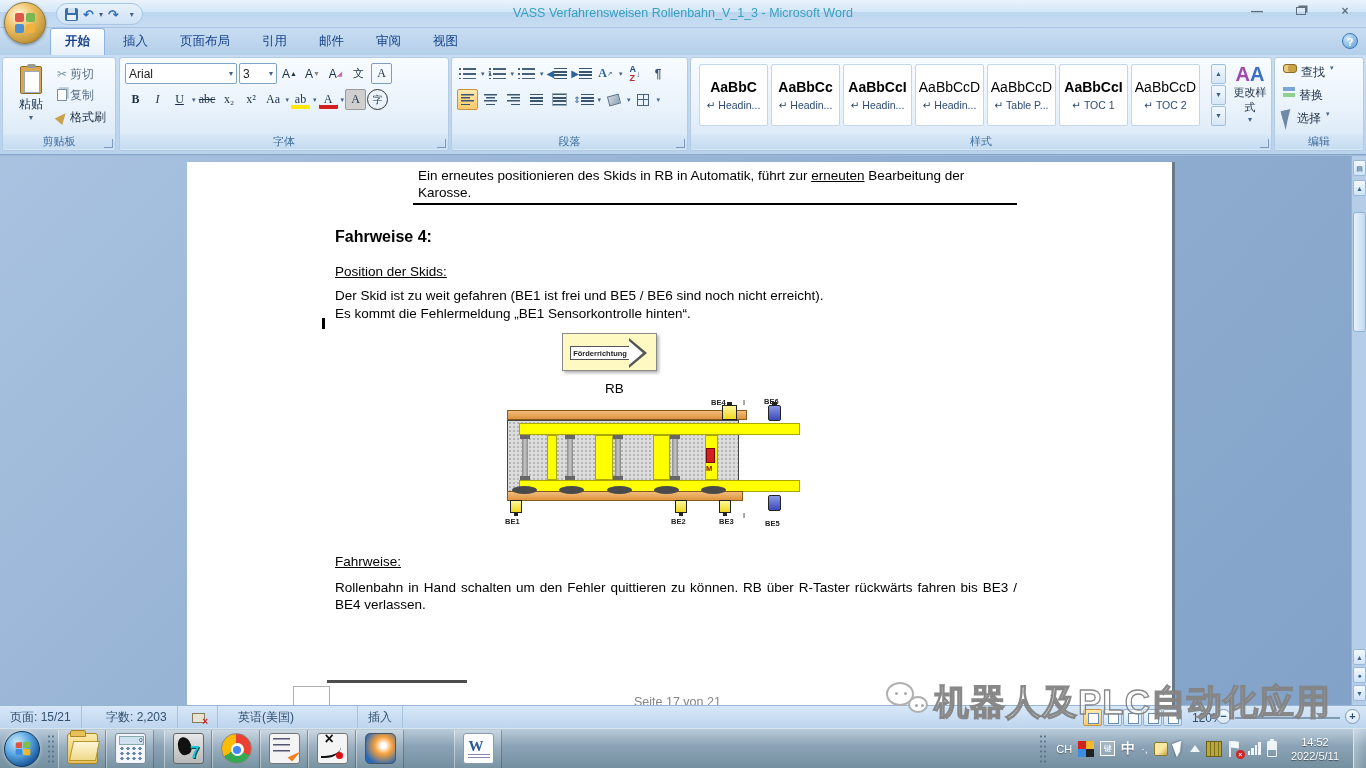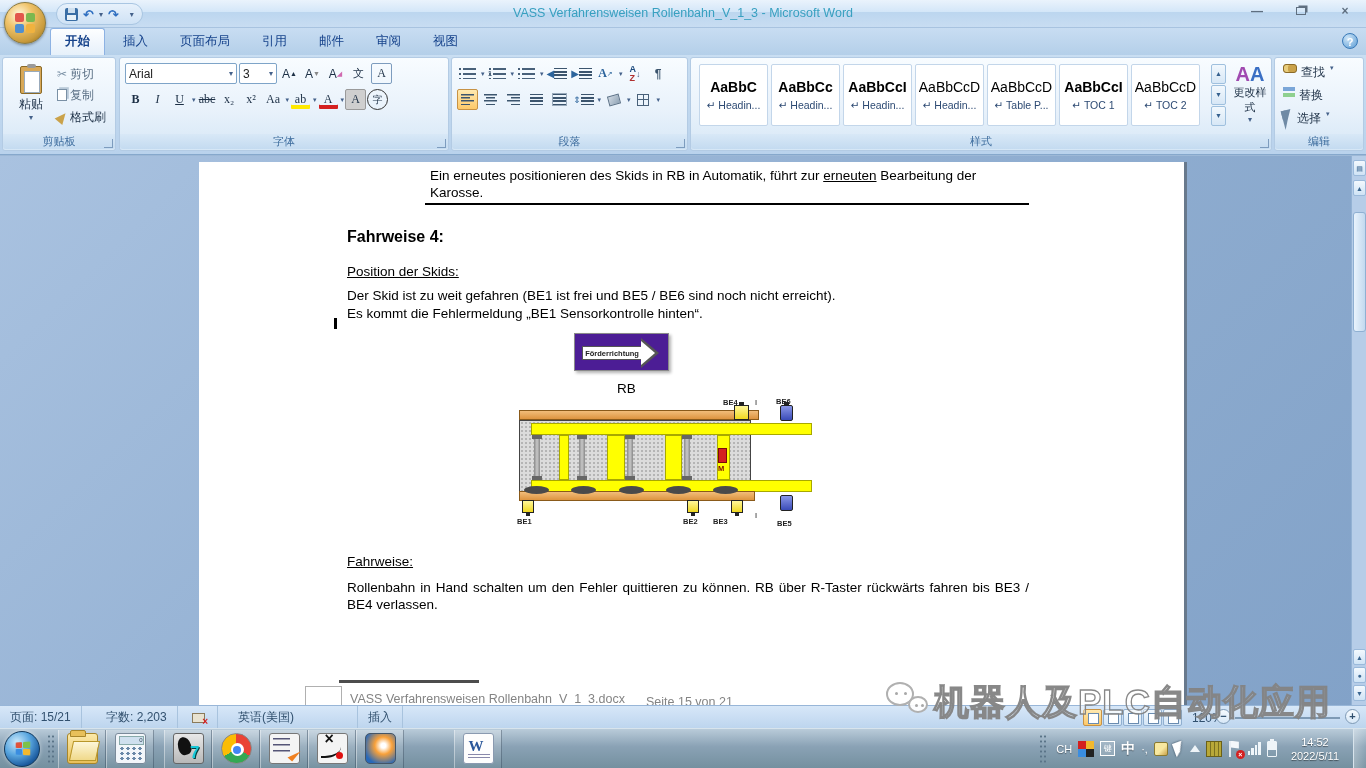--- a/index.html
+++ b/index.html
@@ -114,33 +114,33 @@
   #grp-editing { left:1274px; width:90px; }
   .ed-row { position:absolute; left:8px; display:flex; align-items:flex-start; gap:4px; height:20px; color:#1c2f45; font-size:12px; white-space:nowrap; }
   .binoc { width:14px; height:9px; background:#caa24a; border-radius:3px; box-shadow:inset 4px 0 0 #e8cd7c; border:1px solid #8a6a28; }
   .repl-ic { width:12px; height:10px; background:linear-gradient(#8fd08f 0 0) 0 100%/12px 4px no-repeat, linear-gradient(#7aa6d8 0 0) 0 0/12px 4px no-repeat; }
   .sel-ic { width:0; height:0; border-left:5px solid #6f8aa5; border-right:5px solid transparent; border-bottom:10px solid transparent; border-top:9px solid #6f8aa5; transform:rotate(-15deg); }
 
   
   #docarea { position:absolute; left:0; top:156px; width:1366px; height:549px;
     background:linear-gradient(135deg,#a9c2e0 0%,#8fadd0 55%,#82a2c8 100%); }
   #page { position:absolute; left:187px; top:6px; width:985px; height:543px; background:#fff;
-    box-shadow:3px 0 0 #68798c, 0 3px 0 #68798c; font-family:"Liberation Sans","DejaVu Sans",sans-serif; color:#000;margin-left:12px; }
+    box-shadow:3px 0 0 #68798c, 0 3px 0 #68798c; font-family:"Liberation Sans","DejaVu Sans",sans-serif; color:#000; }
   #page .t { position:absolute; font-size:13.5px; line-height:17px; white-space:nowrap; }
   .underline { text-decoration:underline; }
   #rule1 { position:absolute; left:226px; top:41px; width:604px; height:2px; background:#000; }
   #h-sit { position:absolute; left:148px; top:66px; font-size:16px; font-weight:bold; }
   #cursor-mark { position:absolute; left:135px; top:156px; width:3px; height:11px; background:#000; }
   #body2a { white-space:normal !important; width:682px; text-align:justify; }
   #footer-dark-line { position:absolute; left:140px; top:518px; width:140px; height:3px; background:#4d4d4d; }
   #footer-box { position:absolute; left:106px; top:524px; width:37px; height:20px; border:1px solid #b0b0b0; background:#fff; }
   .gray-t { color:#848484 !important; font-size:12.5px !important; }
 
   
-  #dirbox { position:absolute; left:375px; top:171px; width:95px; height:38px; background:#4c1d95;
+  #dirbox { position:absolute; left:375px; top:171px; width:95px; height:38px; background:#fef9c3;
     border:1px solid #8a8a8a; box-shadow:2px 2px 3px rgba(0,0,0,.3); }
   .arr-body { position:absolute; left:7px; top:12px; width:60px; height:14px; border:1.5px solid #555;
     display:flex; align-items:center; justify-content:center; font-size:7.5px; font-weight:bold; color:#222; background:#fff; z-index:2; }
   .arr-head-o { position:absolute; left:66px; top:4px; width:0; height:0;
     border-top:15px solid transparent; border-bottom:15px solid transparent; border-left:18px solid #555; }
   .arr-head-i { position:absolute; left:66px; top:7px; width:0; height:0;
     border-top:12px solid transparent; border-bottom:12px solid transparent; border-left:14px solid #fff; z-index:3; }
   #rb-label { position:absolute; left:418px; top:218px; font-size:14.5px; }
   #diagram { position:absolute; left:318px; top:236px; width:302px; height:132px; }
   #diagram .lbl { position:absolute; font-size:7.5px; font-weight:bold; color:#222; white-space:nowrap; }
@@ -541,32 +541,31 @@
       <div class="oval" style="left:54px"></div>
       <div class="oval" style="left:102px"></div>
       <div class="oval" style="left:149px"></div>
       <div class="oval" style="left:196px"></div>
       <div class="sensor sensor-y tab-bot" style="left:5px; top:102px; width:12px; height:13px"></div>
       <div class="sensor sensor-y tab-bot" style="left:170px; top:102px; width:12px; height:13px"></div>
       <div class="sensor sensor-y tab-bot" style="left:214px; top:102px; width:12px; height:13px"></div>
       <div class="sensor sensor-b" style="left:263px; top:97px; width:13px; height:16px"></div>
       <span class="lbl" style="left:0; top:119px">BE1</span>
       <span class="lbl" style="left:166px; top:119px">BE2</span>
-      <span class="lbl" style="left:196px; top:119px">BE3</span>
+      <span class="lbl" style="left:214px; top:119px">BE3</span>
       <span class="lbl" style="left:238px; top:113px; color:#666">I</span>
       <span class="lbl" style="left:260px; top:121px">BE5</span>
     </div>
 
     <div class="t underline" style="left:148px; top:391px">Fahrweise:</div>
     <div class="t" id="body2a" style="left:148px; top:417px">Rollenbahn in Hand schalten um den Fehler quittieren zu können. RB über R-Taster rückwärts fahren bis BE3 / BE4 verlassen.</div>
 
     <div id="footer-dark-line"></div>
     <div id="footer-box"></div>
-    <div class="t gray-t" style="left:151px; top:529px">VASS Verfahrensweisen Rollenbahn_V_1_3.docx</div>
-    <div class="t gray-t" style="left:447px; top:532px">Seite 15 von 21</div>
+    <div class="t gray-t" style="left:447px; top:532px">Seite 17 von 21</div>
   </div>
 
   <div id="vscroll">
     <div class="scr-btn" style="top:4px">▤</div>
     <div class="scr-btn" style="top:24px">▲</div>
     <div id="scr-thumb"></div>
     <div class="scr-btn" style="top:493px">▲</div>
     <div class="scr-btn" style="top:511px">●</div>
     <div class="scr-btn" style="top:529px">▼</div>
   </div>

